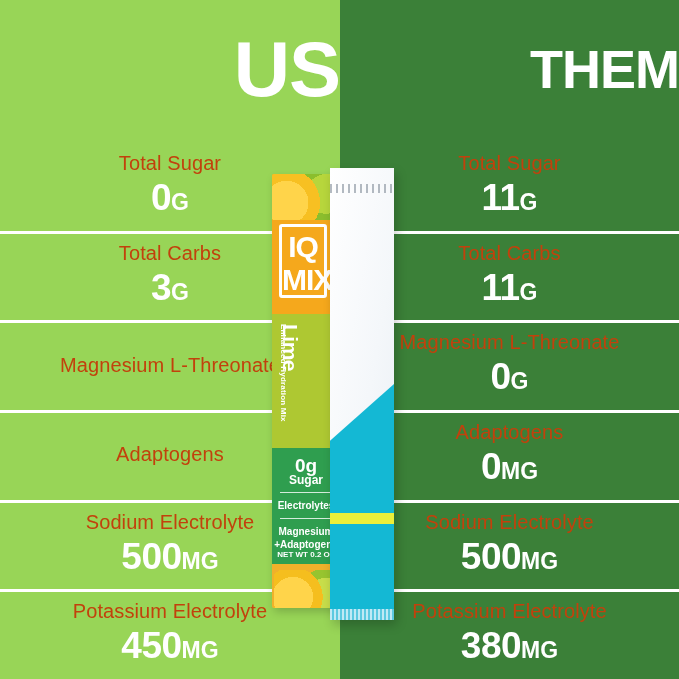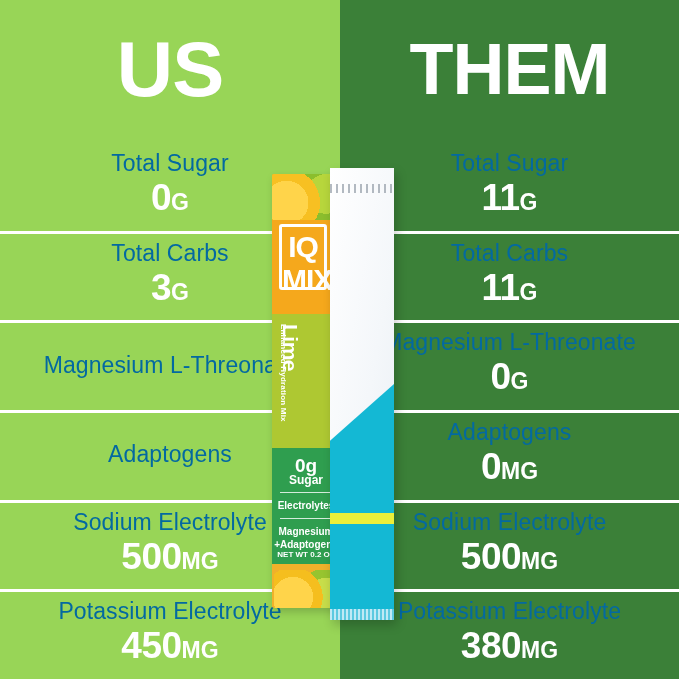--- a/index.html
+++ b/index.html
@@ -44,31 +44,31 @@
     flex-direction: column;
     box-sizing: border-box;
   }
   .col-left  { left: 0;    width: 340px; }
   .col-right { left: 340px; width: 339px; }
 
   .col-title {
     position: absolute;
     top: 27px;
     width: 100%;
-    text-align: center;
+    text-align: right;
     color: #ffffff;
     font-weight: 800;
     font-size: 78px;
     line-height: 84px;
     letter-spacing: -1px;
     font-family: "Liberation Sans", sans-serif;
     white-space: nowrap;
   }
   .col-left .col-title  { font-size: 78px; }
-  .col-right .col-title { font-size: 72px; }
+  .col-right .col-title { font-size: 54px; }
 
   .rows {
     position: absolute;
     top: 141px;
     left: 0;
     right: 0;
     bottom: 0;
     display: flex;
     flex-direction: column;
   }
@@ -88,22 +88,22 @@
     top: 0;
     left: 0;
     right: 0;
     height: 3px;
     background: #ffffff;
   }
   .col-left  .row + .row::before { left: 0;  right: 0; }
   .col-right .row + .row::before { left: 0;  right: 0; }
 
   .row-label {
-    color: #0369a1;
-    font-size: 23px;
+    color: #c2410c;
+    font-size: 20px;
     line-height: 27px;
     font-weight: 400;
     letter-spacing: 0.1px;
     white-space: nowrap;
     text-align: center;
   }
   .row-value {
     color: #ffffff;
     font-weight: 800;
     font-size: 37px;
@@ -157,21 +157,21 @@
     height: 62px;
     background:
       radial-gradient(circle at 30% 72%, #ffd44a 0 30%, #f7c022 30% 46%, transparent 46%),
       radial-gradient(circle at 78% 58%, #b7d63c 0 27%, #8bbe2d 27% 42%, transparent 42%);
   }
   .pk-l-logo {
     position: absolute;
     top: 50px;
     left: 7px;
     width: 48px;
-    height: 66px;
+    height: 74px;
     border: 3px solid #ffffff;
     border-radius: 3px;
     color: #ffffff;
     font-weight: 800;
     font-size: 30px;
     line-height: 33px;
     text-align: center;
     letter-spacing: -1px;
     padding-top: 3px;
     box-sizing: border-box;

